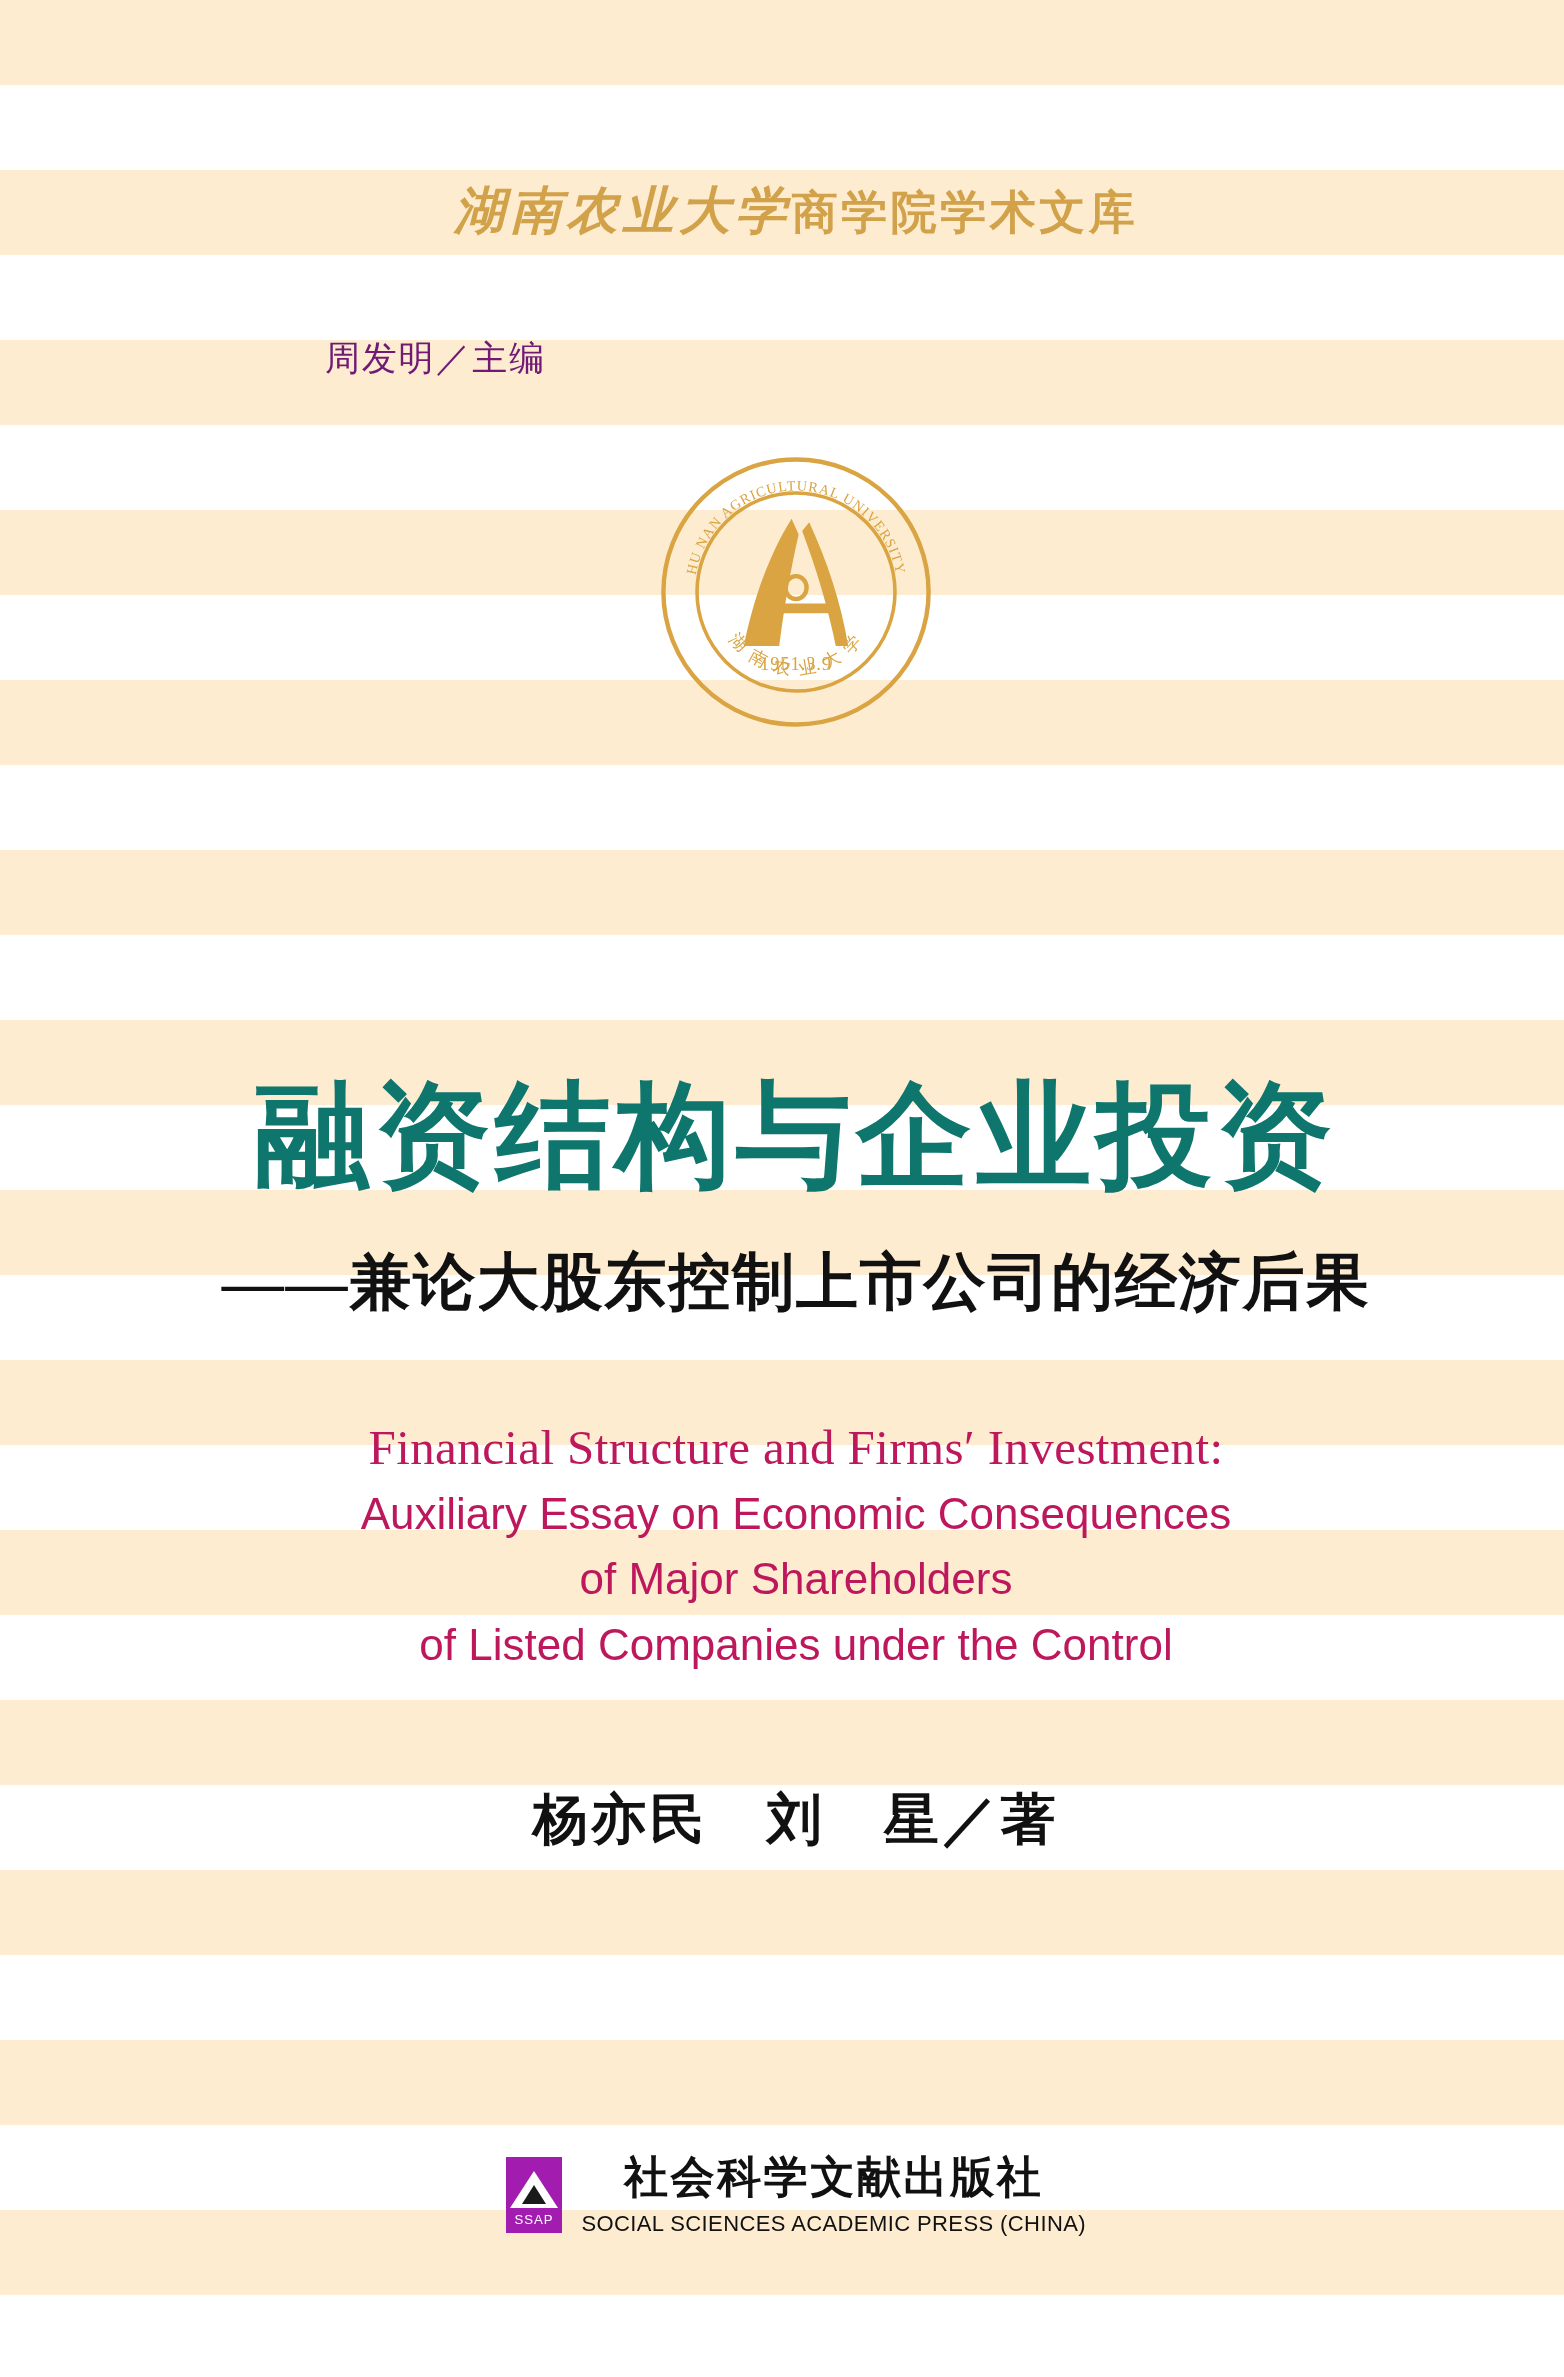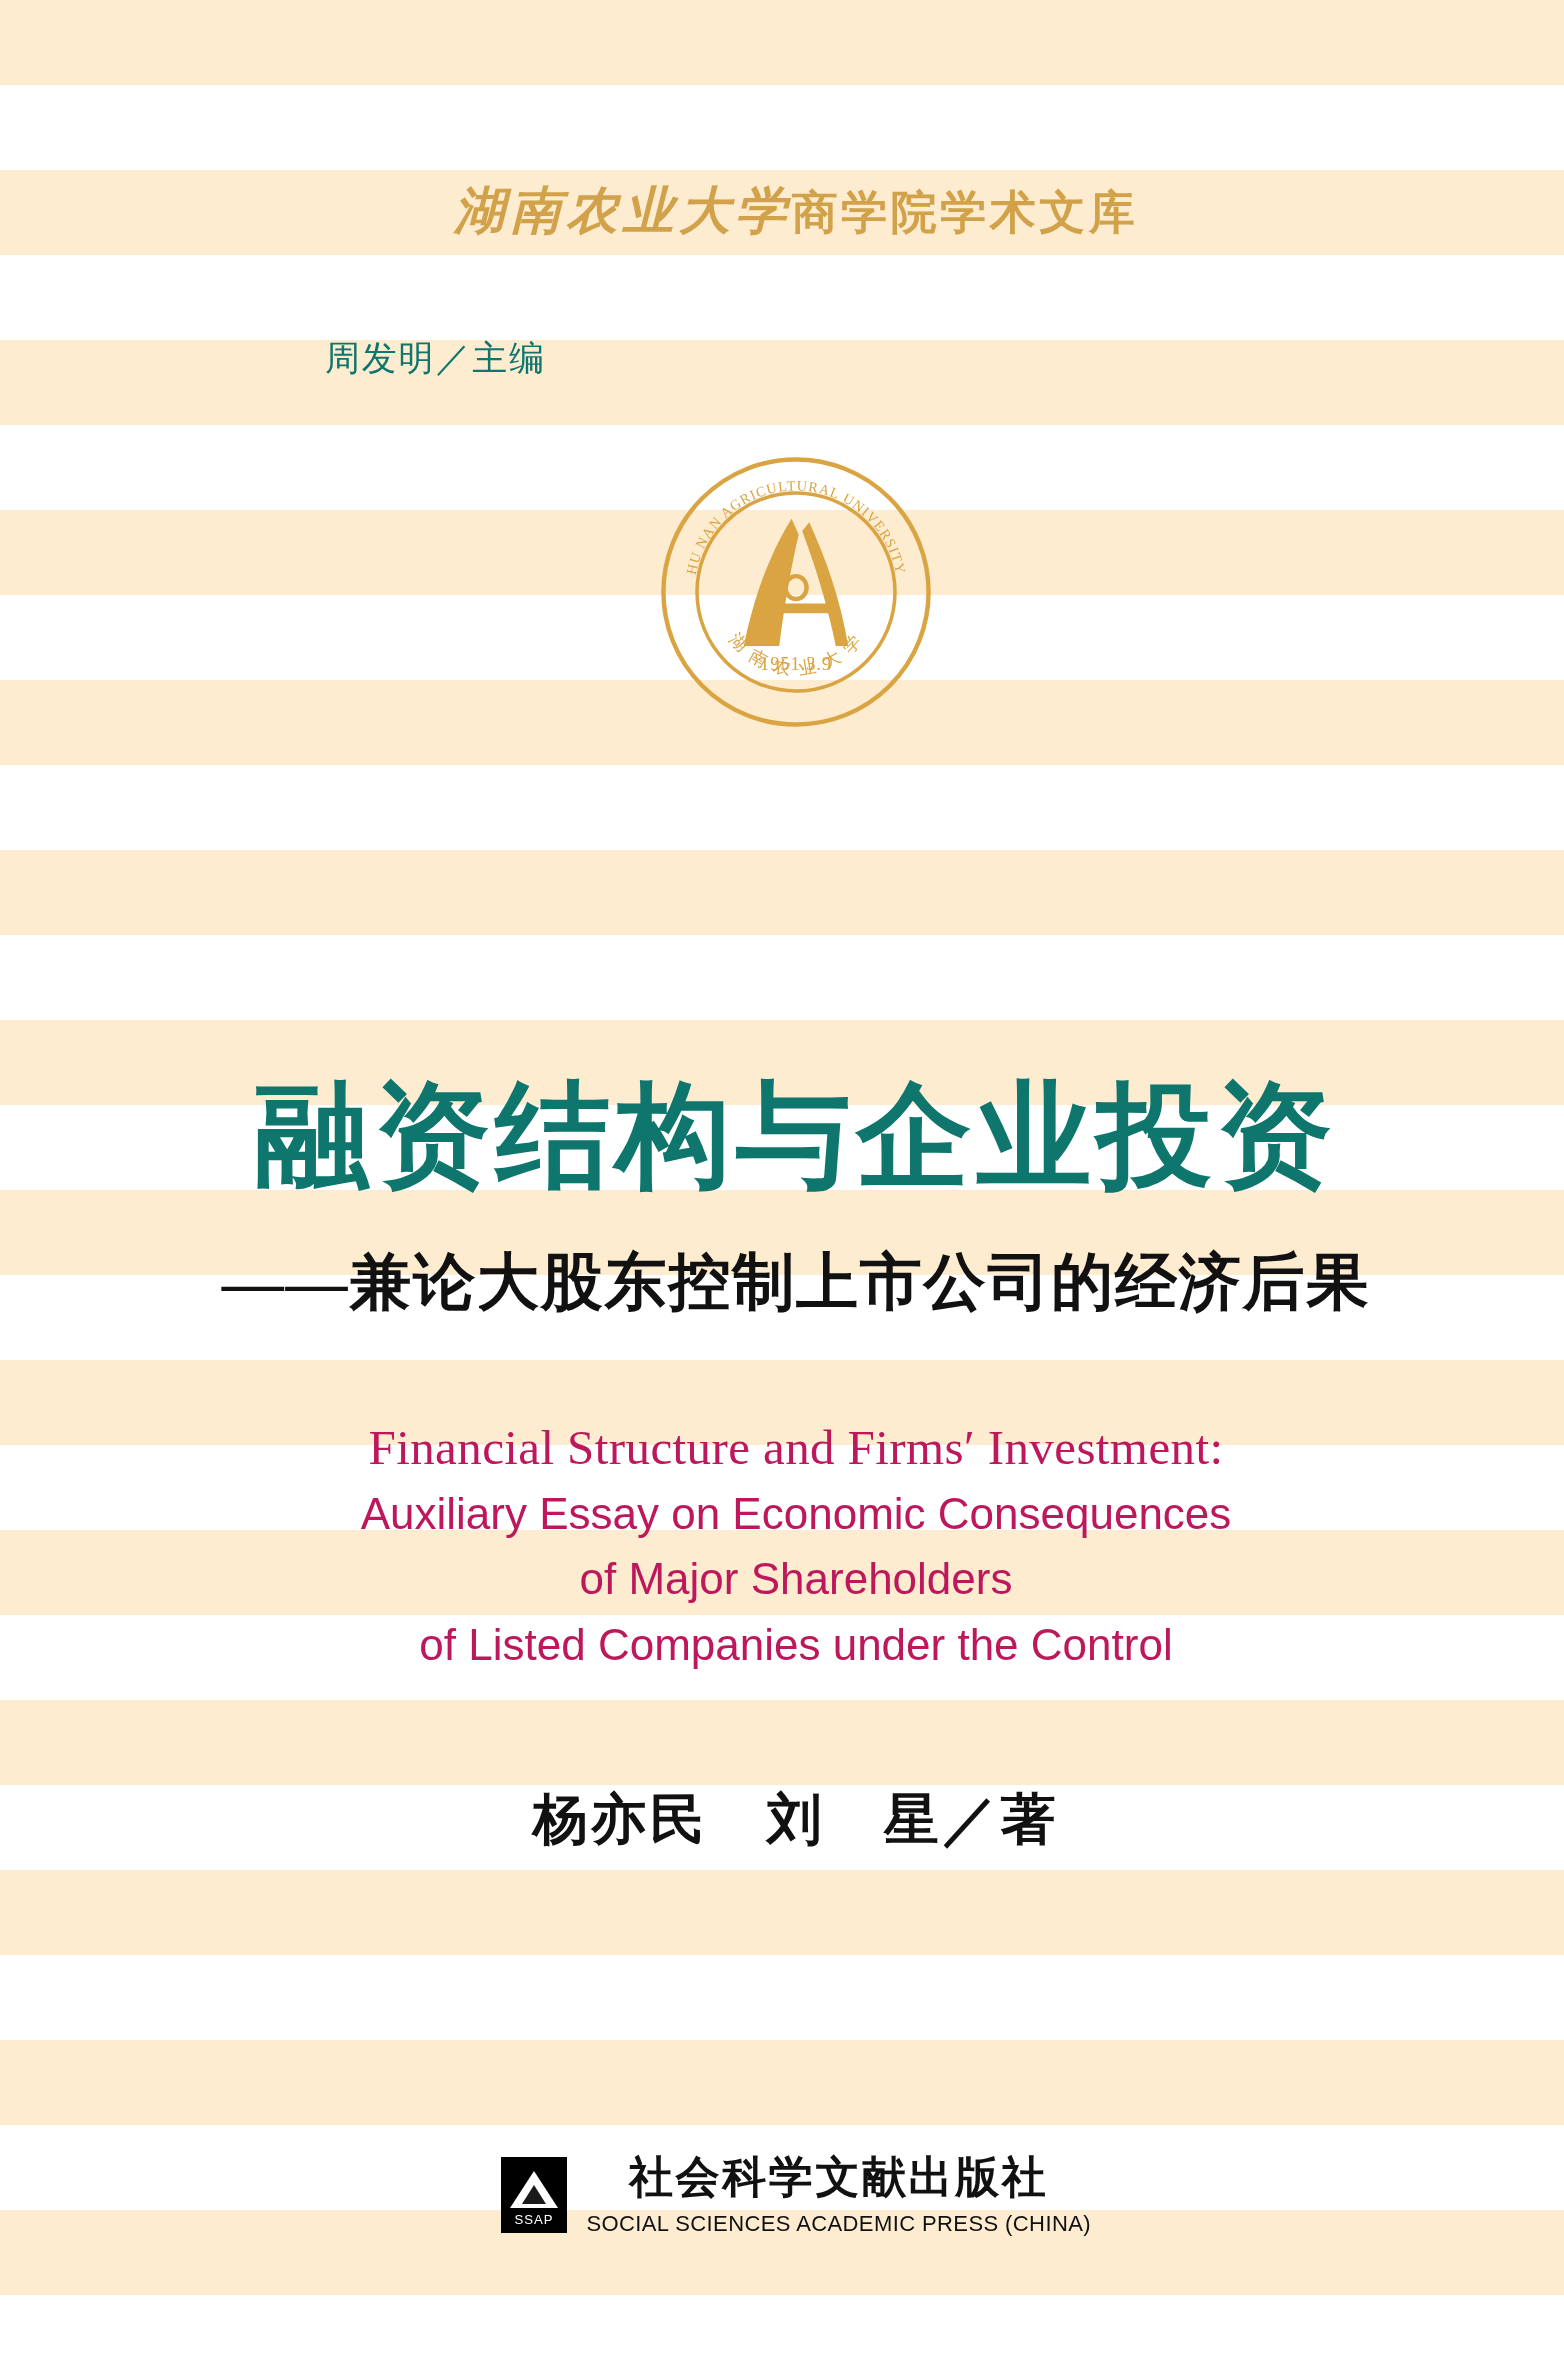--- a/index.html
+++ b/index.html
@@ -56,21 +56,21 @@
     font-style: italic;
     font-size: 51px;
     letter-spacing: 5.3px;
   }
 
   
   .editor {
     position: absolute;
     top: 335px;
     left: 311px;
-    color: #0f766e;
+    color: #701a75;
     font-family: "Liberation Serif", serif;
     font-size: 35px;
     letter-spacing: 1.8px;
     text-align: right;
   }
 
   
   .emblem-wrap {
     position: absolute;
     top: 455px;
@@ -154,23 +154,23 @@
     position: absolute;
     bottom: 141px;
     left: 0;
     width: 100%;
     display: flex;
     justify-content: center;
     align-items: center;
     gap: 19.4px;
   }
   .ssap-logo {
-    width: 66px;
+    width: 56px;
     height: 76px;
-    background: #000000;
+    background: #a21caf;
     position: relative;
     flex: none;
   }
   .ssap-logo .tri {
     position: absolute;
     left: 50%;
     top: 14px;
     transform: translateX(-50%);
     width: 0;
     height: 0;

